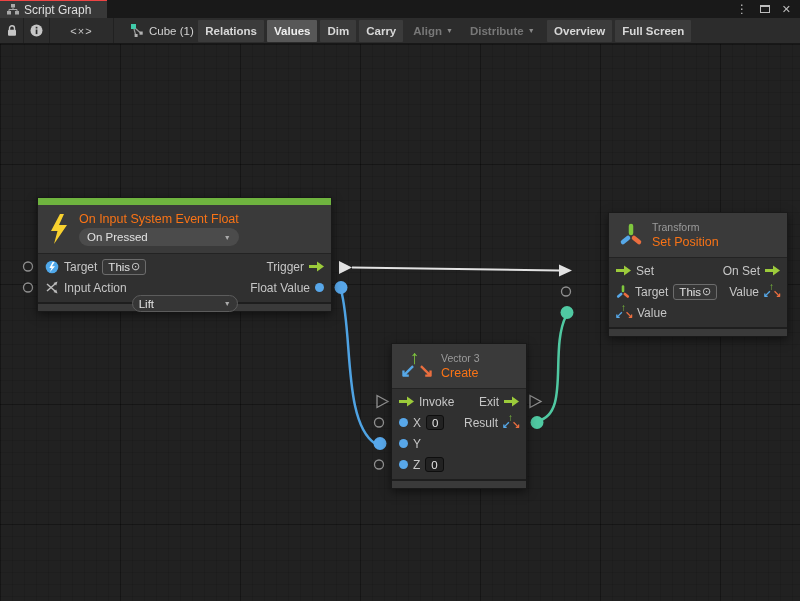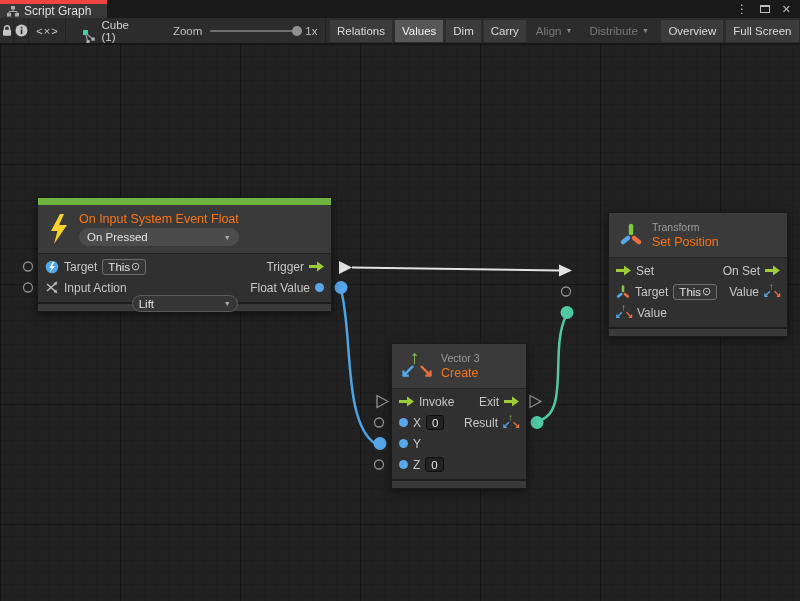--- a/index.html
+++ b/index.html
@@ -3,21 +3,21 @@
 <meta charset="utf-8">
 <style>
   * { box-sizing: border-box; margin: 0; padding: 0; }
   html,body { width:800px; height:601px; background:#202020; overflow:hidden;
     font-family:"Liberation Sans", sans-serif; }
   .app { position:relative; width:800px; height:601px; background:#202020; }
 
   
   .tabbar { height:18px; background:#191919; display:flex; align-items:stretch; }
   .tab { display:flex; align-items:center; gap:5px; background:#383838;
-    border-top:4px solid #ef4444; padding:0 16px 0 7px; font-size:12px; color:#DFDFDF; }
+    border-top:1px solid #ef4444; padding:0 16px 0 7px; font-size:12px; color:#DFDFDF; }
   .tabbar-right { margin-left:auto; display:flex; align-items:center; gap:12px;
     padding-right:9px; color:#BDBDBD; }
   .menu-dots { font-size:12px; line-height:1; }
   .max-box { width:10px; height:8px; border:1px solid #BDBDBD; border-top-width:2px; display:inline-block; }
   .close-x { font-size:11px; line-height:1; }
 
   
   .toolbar { height:26px; background:#2C2C2C; border-bottom:1px solid #181818;
     display:flex; align-items:center; font-size:11.5px; color:#CFCFCF; }
   .tseg { height:100%; display:flex; align-items:center; justify-content:center;
@@ -26,21 +26,21 @@
   .graph-crumb { display:flex; align-items:flex-end; gap:5px; margin-left:17px; color:#D2D2D2; }
   .zoom-group { display:flex; align-items:center; margin-left:44px; height:100%;
     border-right:1px solid #212121; padding-right:7px; }
   .zoom-label { color:#BFBFBF; margin-right:8px; }
   .slider-track { position:relative; width:88px; height:2px; background:#6F6F6F; border-radius:1px; }
   .slider-handle { position:absolute; right:-4px; top:-4px; width:10px; height:10px;
     border-radius:50%; background:#8F8F8F; }
   .zoom-value { color:#BFBFBF; margin-left:7px; }
   .tool-btns { display:flex; align-items:center; height:100%; padding-left:3px; flex:1; }
   .tbtn { background:#3B3B3B; height:22px; line-height:22px; padding:0 7px; margin:0 1.5px;
-    border-radius:1px; white-space:nowrap; color:#D8D8D8; }
+    border-radius:1px; white-space:nowrap; color:#D8D8D8;font-weight:bold; }
   .tbtn.active { background:#575757; color:#EFEFEF; }
   .tbtn.disabled { background:transparent; color:#787878; display:flex; align-items:center; gap:4px;}
   .tbtn .dd { font-size:7px; color:#8A8A8A; }
   .tbtn.last { margin-left:4px; }
 
   
   .canvas { position:absolute; left:0; top:44px; width:800px; height:557px;
     background-color:#212121;
     background-image:
       repeating-linear-gradient(to right, rgba(0,0,0,0.28) 0 1px, transparent 1px 120px),
@@ -145,27 +145,20 @@
         <svg width="13" height="13" viewBox="0 0 13 13">
           <rect x="0" y="0" width="5" height="5" fill="#3FCBAA"></rect>
           <path d="M4.5,4.5 L9,8.5 M3,5 L4.5,10.5" stroke="#9A9A9A" stroke-width="1.2" fill="none"></path>
           <rect x="8.5" y="7.5" width="3.2" height="3.2" fill="#B2B2B2"></rect>
           <rect x="3.6" y="10" width="3" height="3" fill="#B2B2B2"></rect>
         </svg>
       </span>
       <span>Cube (1)</span>
     </div>
 
-    <div class="zoom-group">
-      <span class="zoom-label">Zoom</span>
-      <span class="slider-track">
-        <span class="slider-handle"></span>
-      </span>
-      <span class="zoom-value">1x</span>
-    </div>
 
     <div class="tool-btns">
       <span class="tbtn">Relations</span>
       <span class="tbtn active">Values</span>
       <span class="tbtn">Dim</span>
       <span class="tbtn">Carry</span>
       <span class="tbtn disabled">
         <span>Align</span>
         <span class="dd">▼</span>
       </span>

